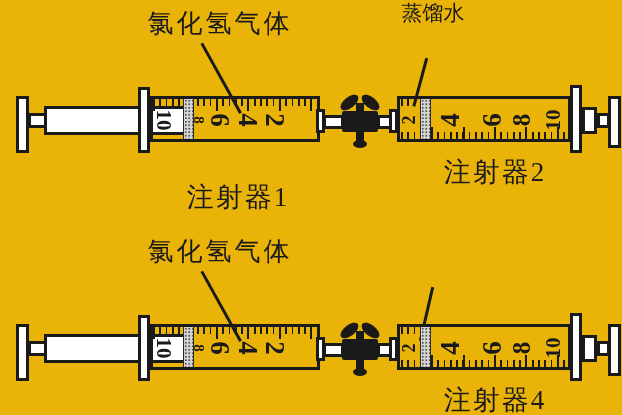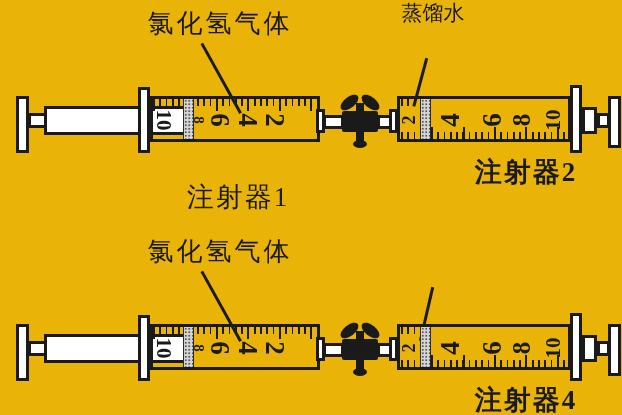--- a/index.html
+++ b/index.html
@@ -19,21 +19,21 @@
   }
   .liquid-label {
     position:absolute; transform:translateX(-50%); text-align:left; white-space:nowrap;
   }
   .row-0 .liquid-label { left:433px; top:0px;  font-size:21px; line-height:26px; }
   .row-1 .liquid-label { left:482px; top:-9px; font-size:23px; line-height:29px; }
   .caption {
     position:absolute; transform:translateX(-50%); font-size:27px; letter-spacing:2px; white-space:nowrap;
   }
   .caption-left  { left:238px; top:164px;margin-top:15px; }
-  .caption-right { left:526px; top:154px;font-weight:bold; }
+  .caption-right { left:495px; top:154px; }
 
   .pointer { position:absolute; height:2.5px; background:var(--ink); transform-origin:0 50%; }
   .pointer-gas { left:202px; top:42px; width:80px; transform:rotate(61deg); }
   .row-0 .pointer-liquid { left:427px; top:57px; width:50px; transform:rotate(105deg); }
   .row-1 .pointer-liquid { left:433px; top:58px; width:55px; transform:rotate(103deg); }
 
   
   .part { position:absolute; border:3px solid var(--ink); background:#fff; box-sizing:border-box; }
   .hollow { background:transparent; }
 

